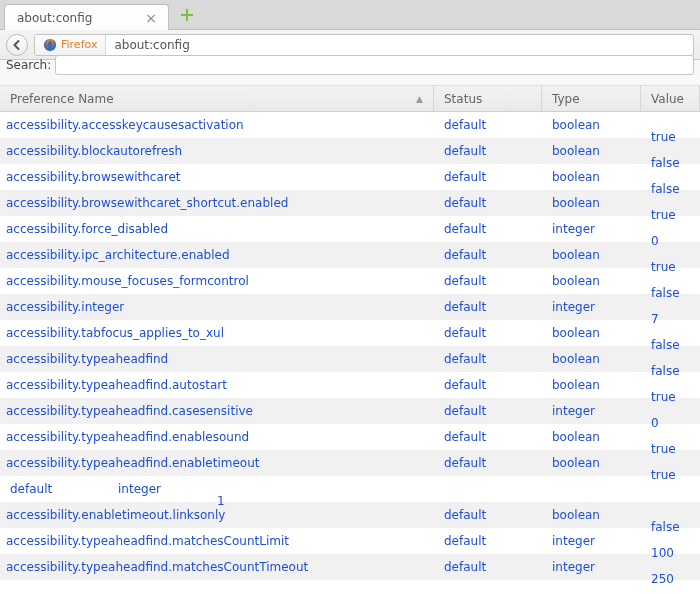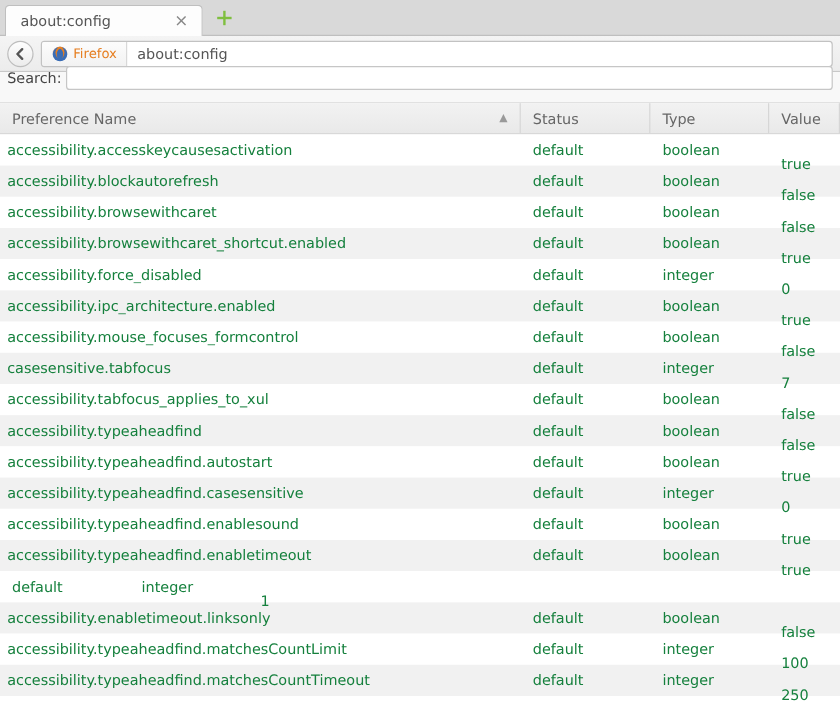--- a/index.html
+++ b/index.html
@@ -31,21 +31,21 @@
   .colhead { height: 26px; display: flex; background: linear-gradient(#f2f2f2,#e9e9e9); border-bottom: 1px solid #cfcfcf; } 
   .colhead .col { display: flex; align-items: center; padding: 0 10px; font-size: 12px; color: #666; border-right: 1px solid #d6d6d6; position: relative; }
   .col-name { width: 434px; }
   .col-status { width: 108px; }
   .col-type { width: 99px; }
   .col-value { flex: 1; border-right: none; }
   .sort-arrow { margin-left: auto; color: #999; font-size: 9px; }
 
   
   .rows { }
-  .row { height: 26px; display: flex; align-items: center; font-size: 12px; color: #15803d; }
+  .row { height: 26px; display: flex; align-items: center; font-size: 12px; color: #1d4ed8; }
   .row:nth-child(odd) { background: #fff; }
   .row:nth-child(even) { background: #f1f1f1; }
   .row .c { padding: 0 10px; overflow: hidden; text-overflow: ellipsis; white-space: nowrap; }
   .row .c-name { width: 434px; padding-left: 6px; }
   .row .c-status { width: 108px; }
   .row .c-type { width: 99px; }
   .row .c-value { flex: 1; margin-top: 24px; }
 </style>
 </head>
 <body>
@@ -139,21 +139,21 @@
       <div class="c c-type">boolean</div>
       <div class="c c-value">true</div>
     </div>
     <div class="row">
       <div class="c c-name">accessibility.mouse_focuses_formcontrol</div>
       <div class="c c-status">default</div>
       <div class="c c-type">boolean</div>
       <div class="c c-value">false</div>
     </div>
     <div class="row">
-      <div class="c c-name">casesensitive.tabfocus</div>
+      <div class="c c-name">accessibility.integer</div>
       <div class="c c-status">default</div>
       <div class="c c-type">integer</div>
       <div class="c c-value">7</div>
     </div>
     <div class="row">
       <div class="c c-name">accessibility.tabfocus_applies_to_xul</div>
       <div class="c c-status">default</div>
       <div class="c c-type">boolean</div>
       <div class="c c-value">false</div>
     </div>

